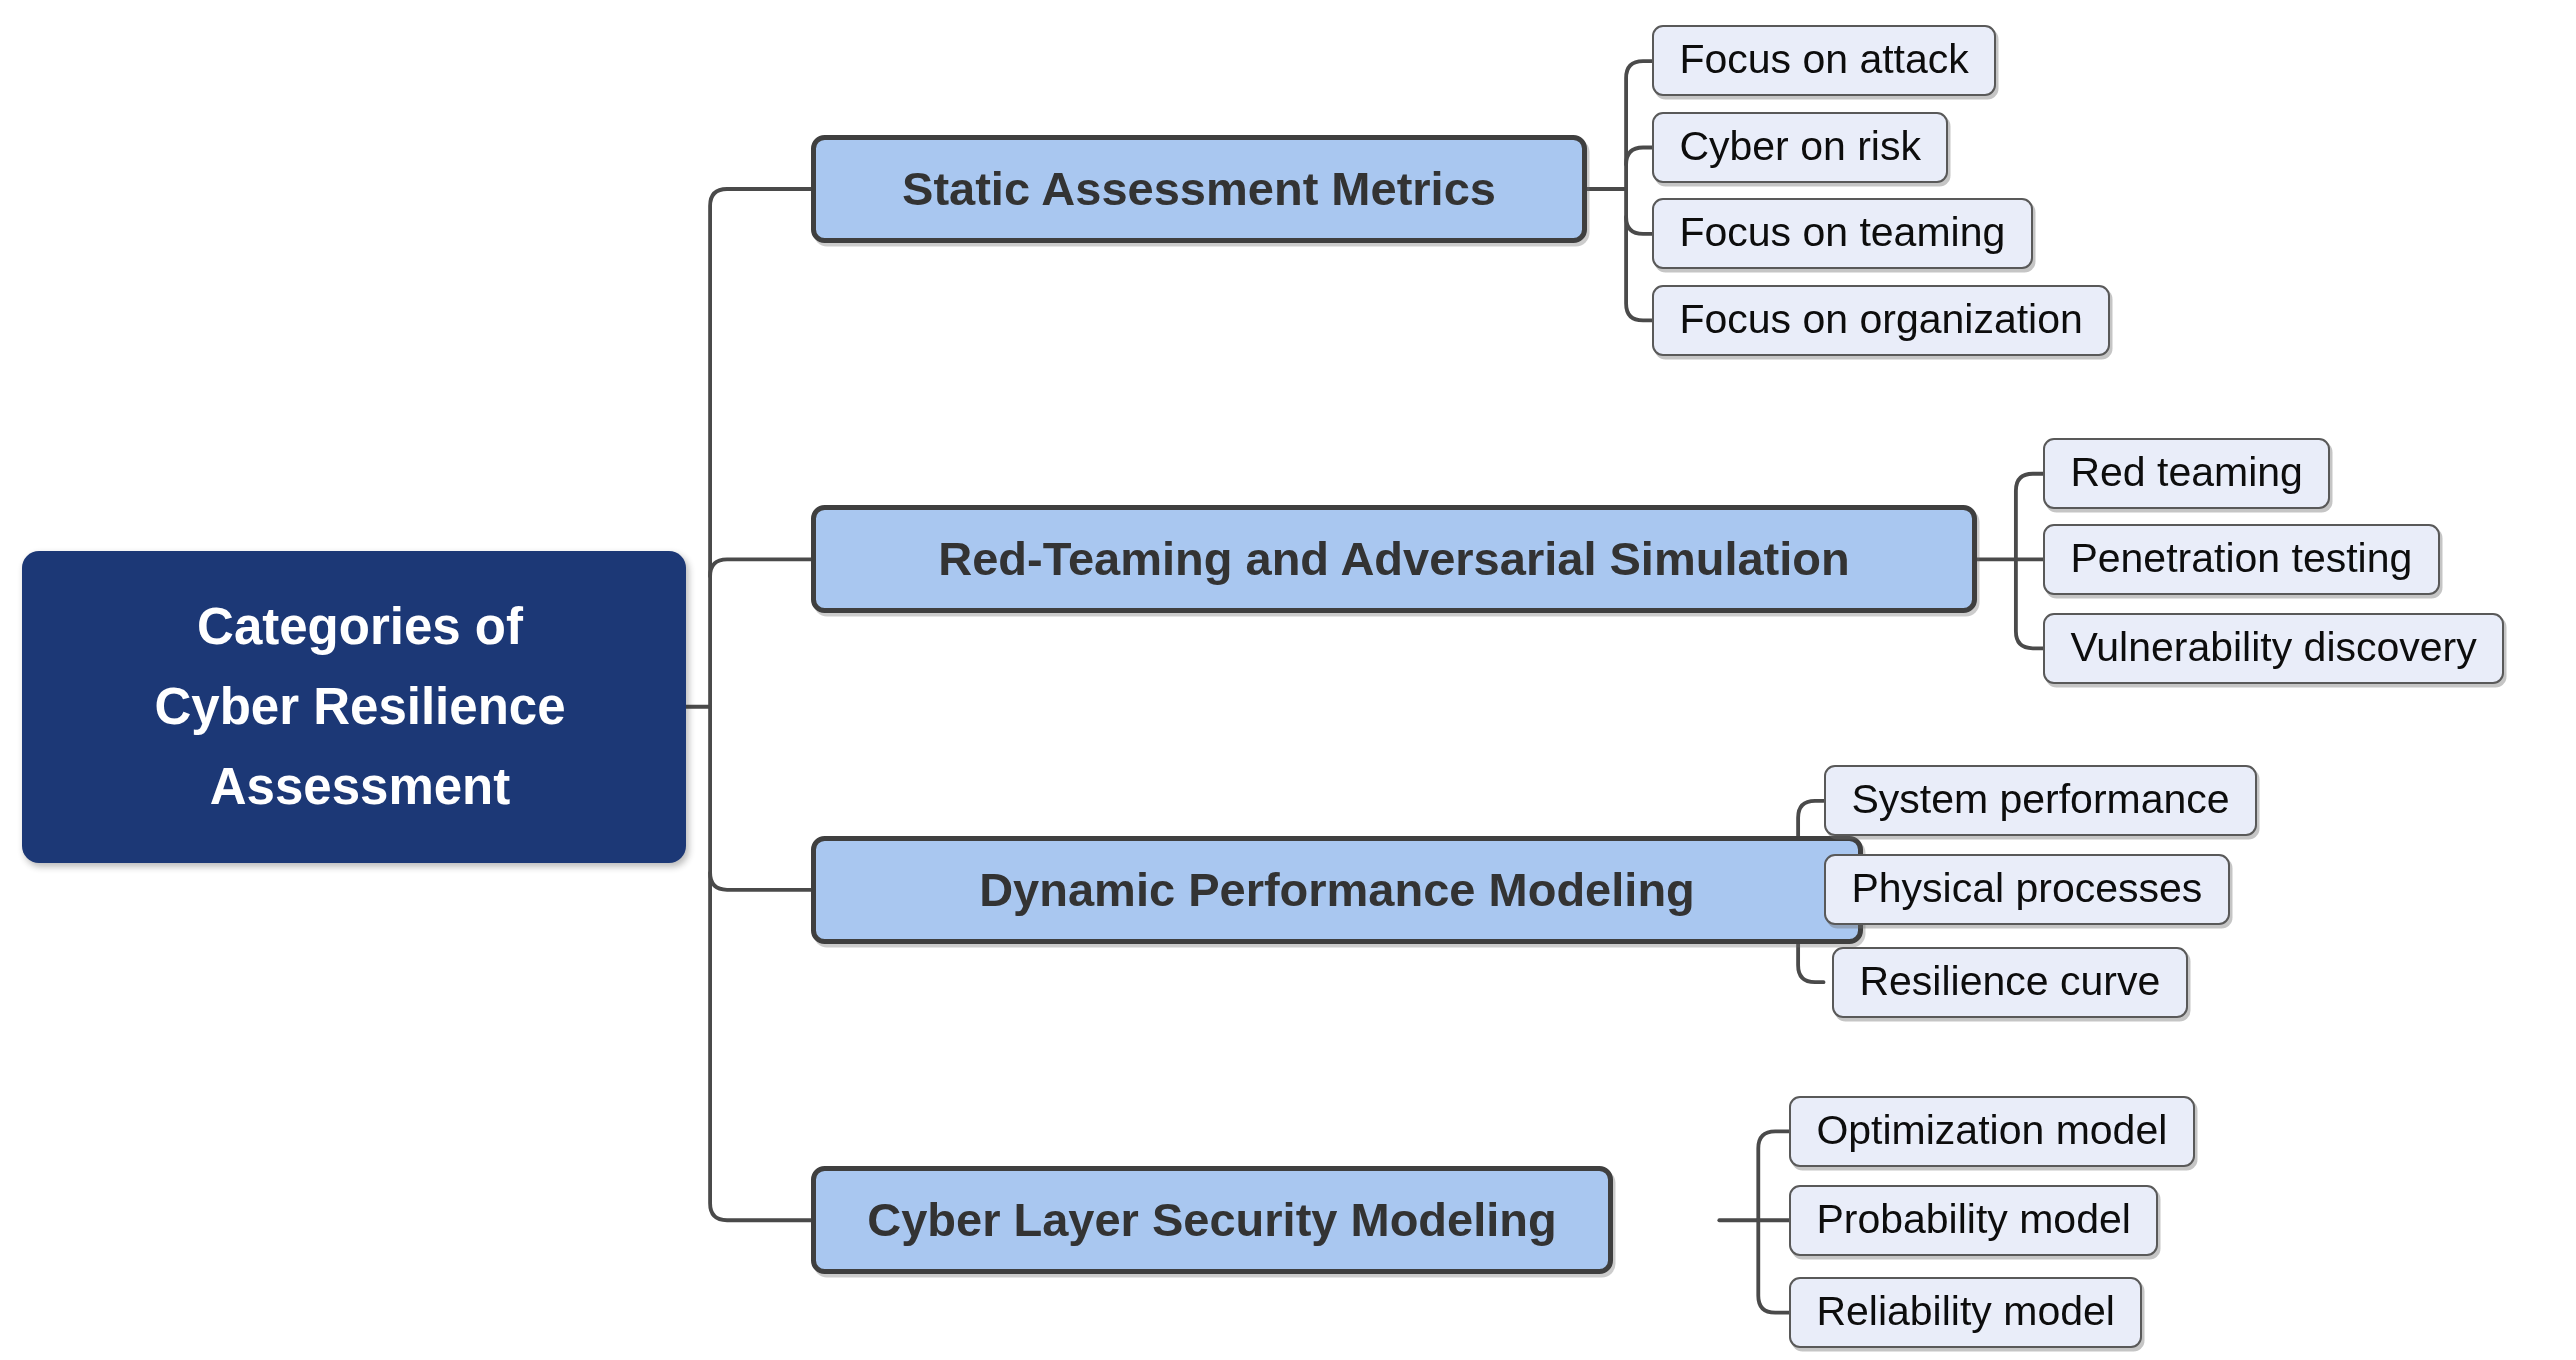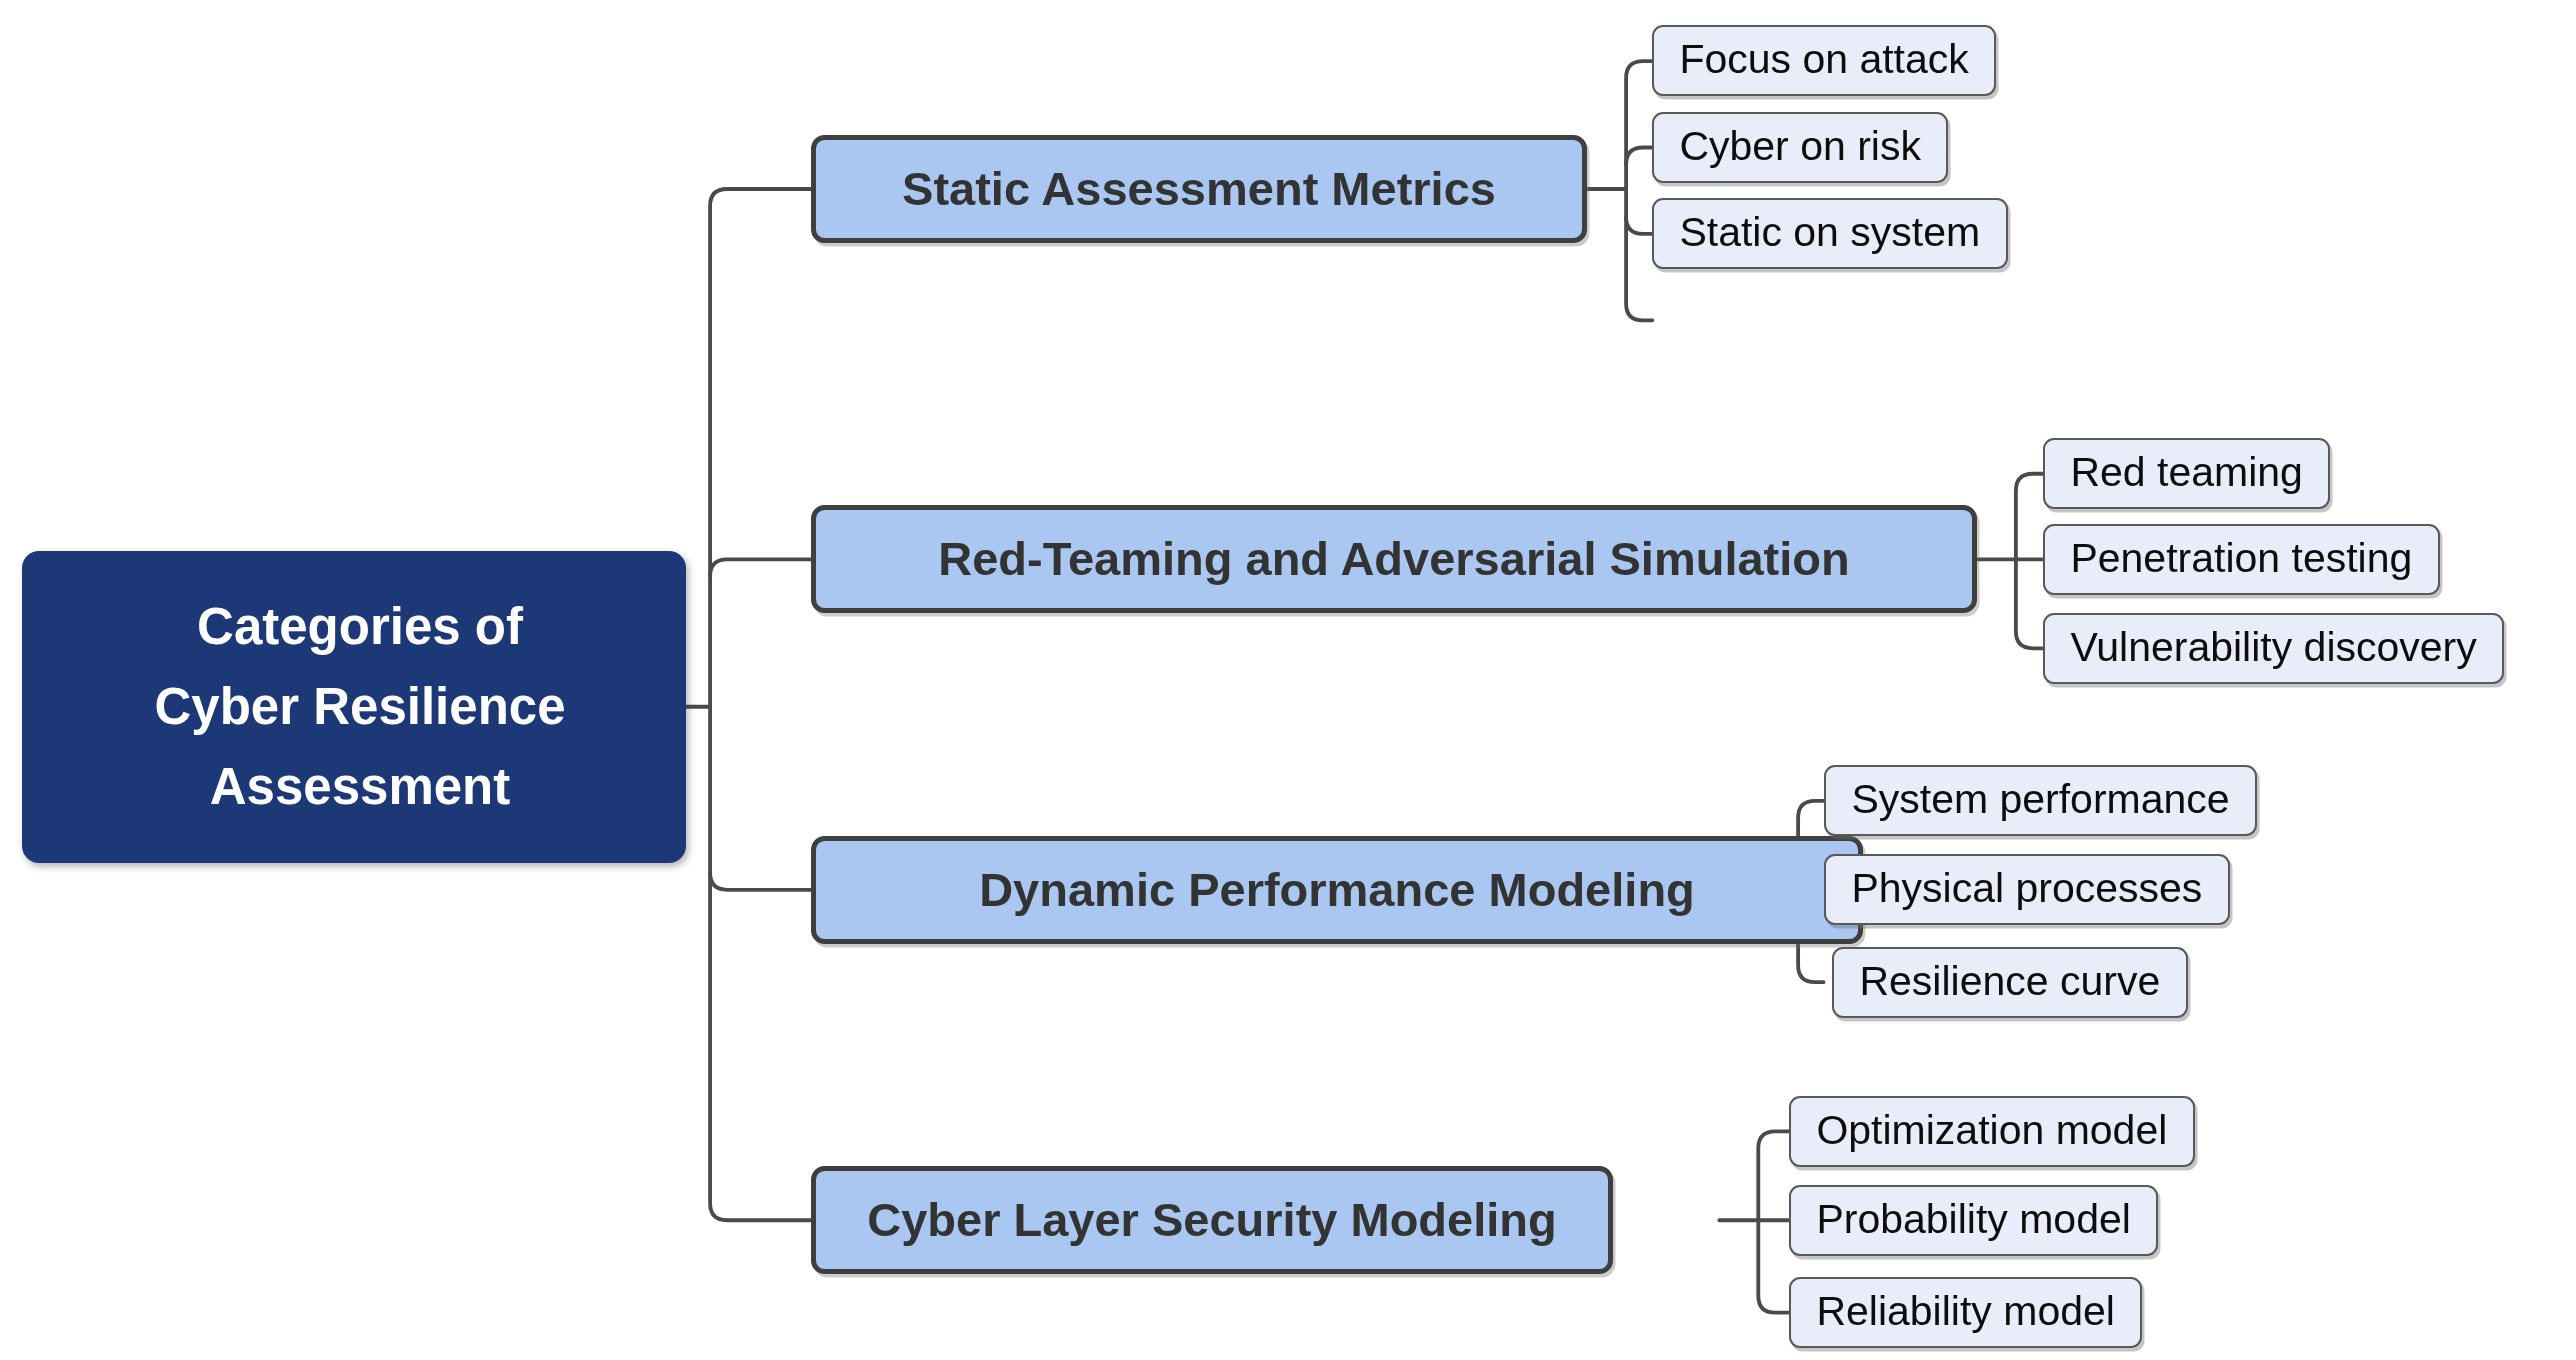--- a/index.html
+++ b/index.html
@@ -91,21 +91,22 @@
     <div class="root-line">Assessment</div>
   </div>
 
   <div class="branch-box" style="left:811px;top:135px;width:776px;">Static Assessment Metrics</div>
   <div class="branch-box" style="left:811px;top:505px;width:1166px;">Red-Teaming and Adversarial Simulation</div>
   <div class="branch-box" style="left:811px;top:836px;width:1052px;">Dynamic Performance Modeling</div>
   <div class="branch-box" style="left:811px;top:1166px;width:802px;">Cyber Layer Security Modeling</div>
 
   <div class="leaf-box" style="left:1652px;top:25.4px;">Focus on attack</div>
   <div class="leaf-box" style="left:1652px;top:112px;">Cyber on risk</div>
-  <div class="leaf-box" style="left:1652px;top:198px;">Static on system</div>
+  <div class="leaf-box" style="left:1652px;top:198px;">Focus on teaming</div>
+  <div class="leaf-box" style="left:1652px;top:285px;">Focus on organization</div>
 
   <div class="leaf-box" style="left:2043px;top:438px;">Red teaming</div>
   <div class="leaf-box" style="left:2043px;top:524px;">Penetration testing</div>
   <div class="leaf-box" style="left:2043px;top:613px;">Vulnerability discovery</div>
 
   <div class="leaf-box" style="left:1824px;top:765px;">System performance</div>
   <div class="leaf-box" style="left:1824px;top:854px;">Physical processes</div>
   <div class="leaf-box" style="left:1824px;top:947px;margin-left:8px;">Resilience curve</div>
 
   <div class="leaf-box" style="left:1789px;top:1096px;">Optimization model</div>

